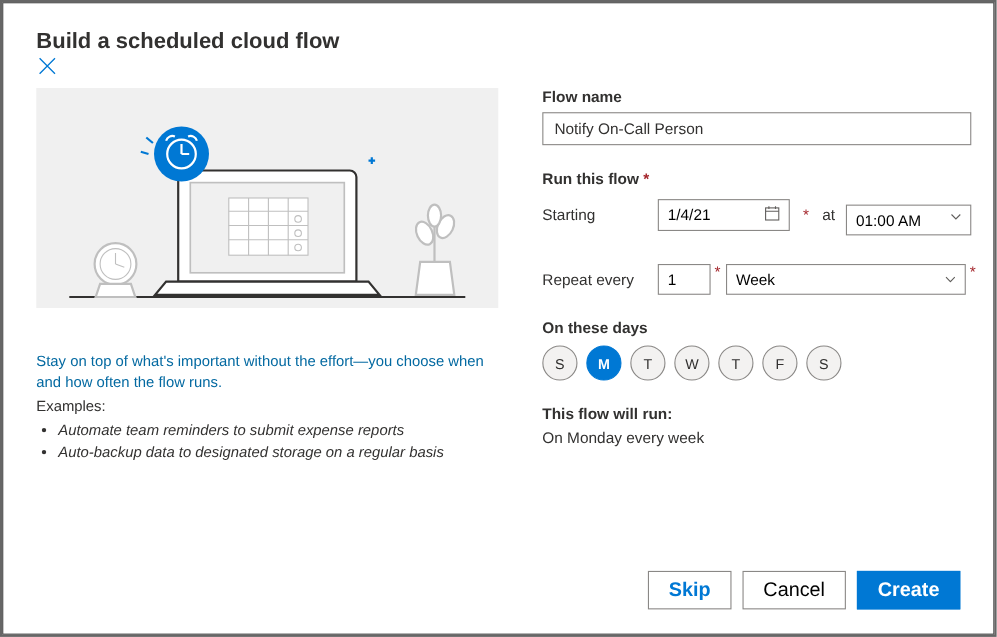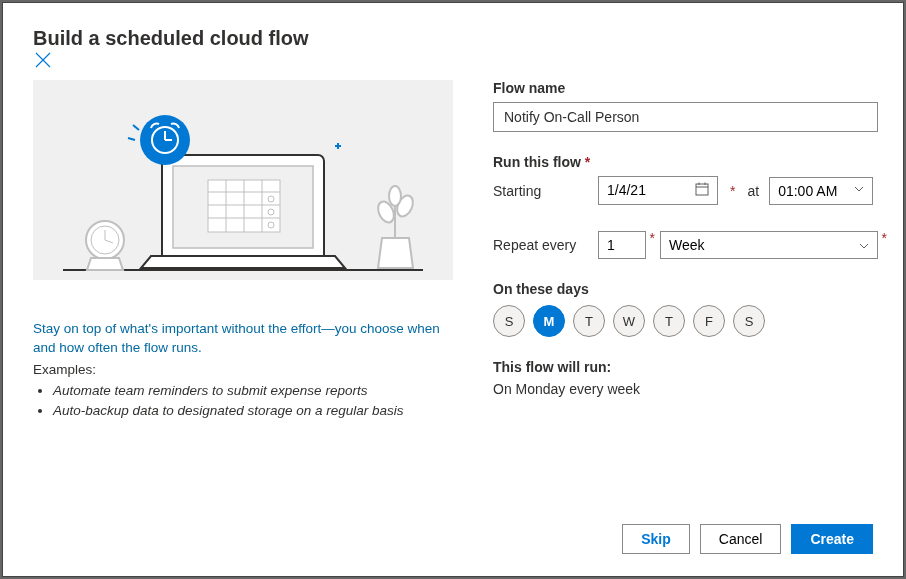--- a/index.html
+++ b/index.html
@@ -128,27 +128,28 @@
     .asterisk {
       color: #a4262c;
       font-size: 14px;
       margin: 0 2px;
     }
     .at-label {
       font-size: 14px;
       color: #323130;
     }
     .time-select {
-      width: 104px;
+      width: 114px;
       padding: 5px 8px;
       border: 1px solid #8a8886;
       font-size: 14px;
       display: flex;
       align-items: flex-start;
       justify-content: space-between;
+      margin-top: 10px;
     }
     .num-input {
       width: 48px;
       padding: 5px 8px;
       border: 1px solid #8a8886;
       font-size: 14px;
       text-align: left;
     }
     .unit-select {
       width: 218px;
@@ -194,21 +195,21 @@
       color: #323130;
     }
     .dialog-footer {
       display: flex;
       justify-content: flex-end;
       gap: 10px;
       padding: 20px 30px 22px;
     }
     .btn {
       padding: 6px 18px;
-      font-size: 14px;
+      font-size: 18px;
       border: 1px solid #8a8886;
       background: #fff;
       cursor: pointer;
       font-family: inherit;
       margin-top: 17px;
     }
     .btn-link {
       border: 1px solid #8a8886;
       color: #0078d4;
       font-weight: 600;

